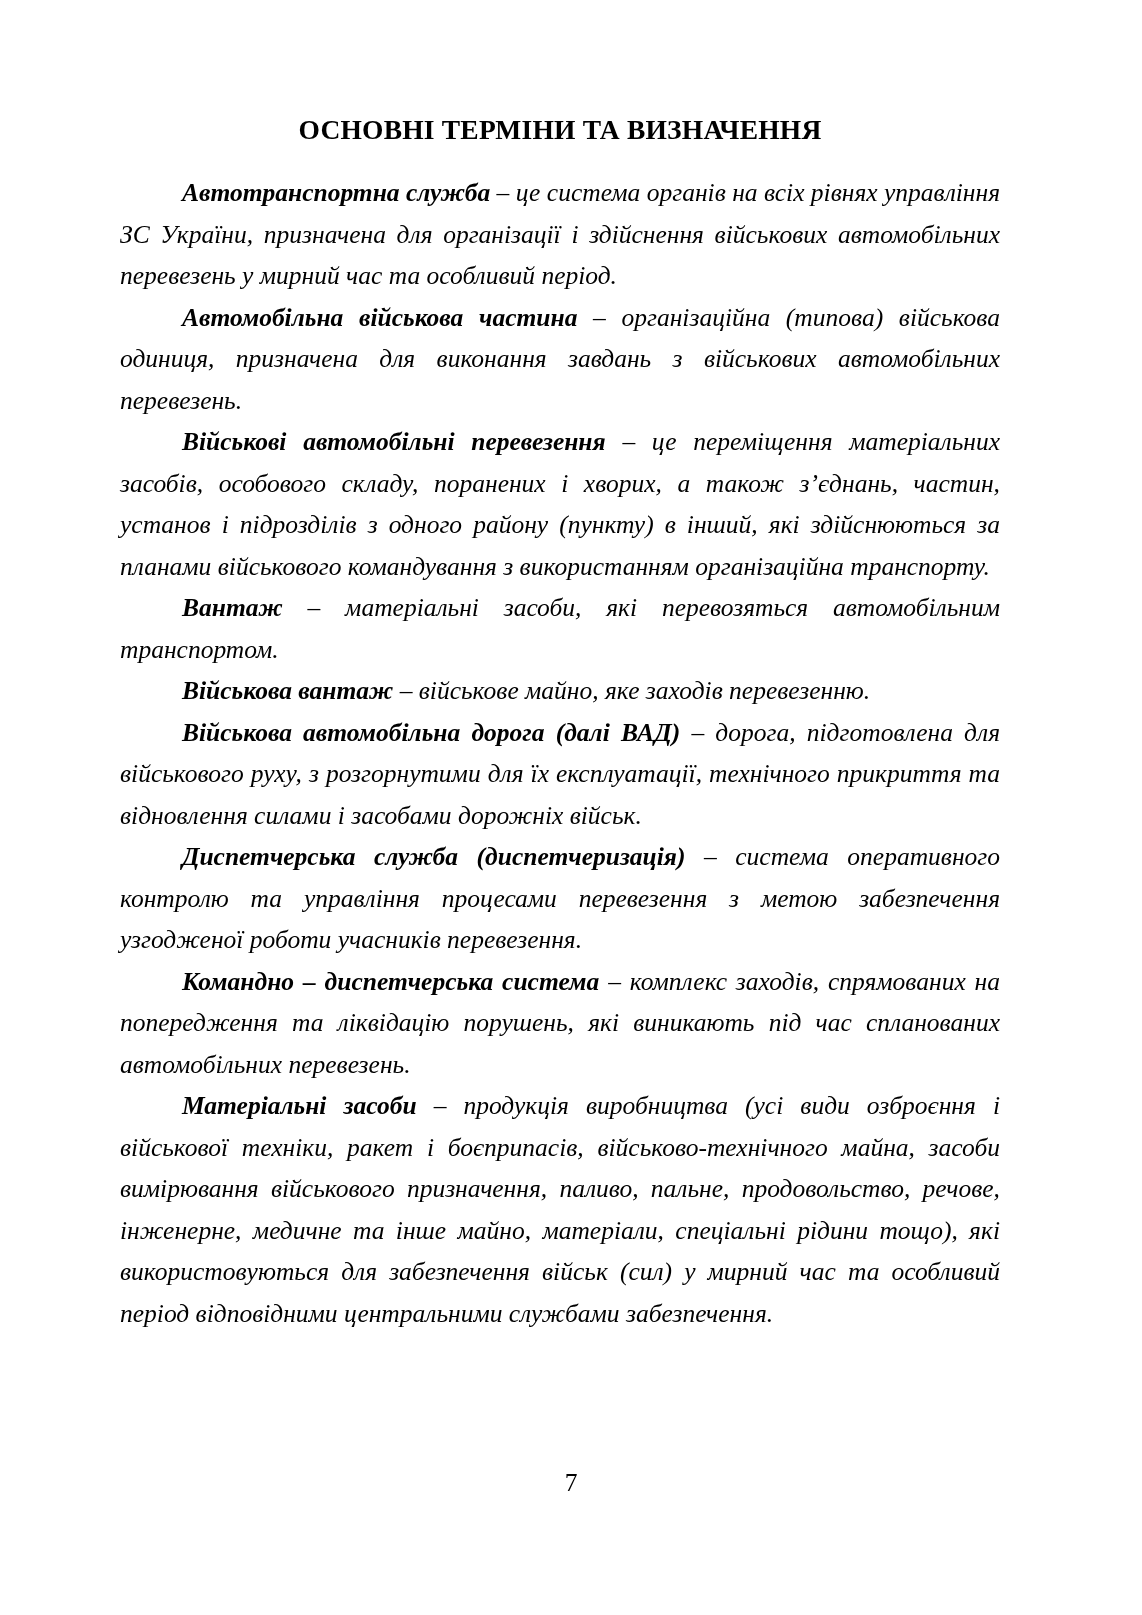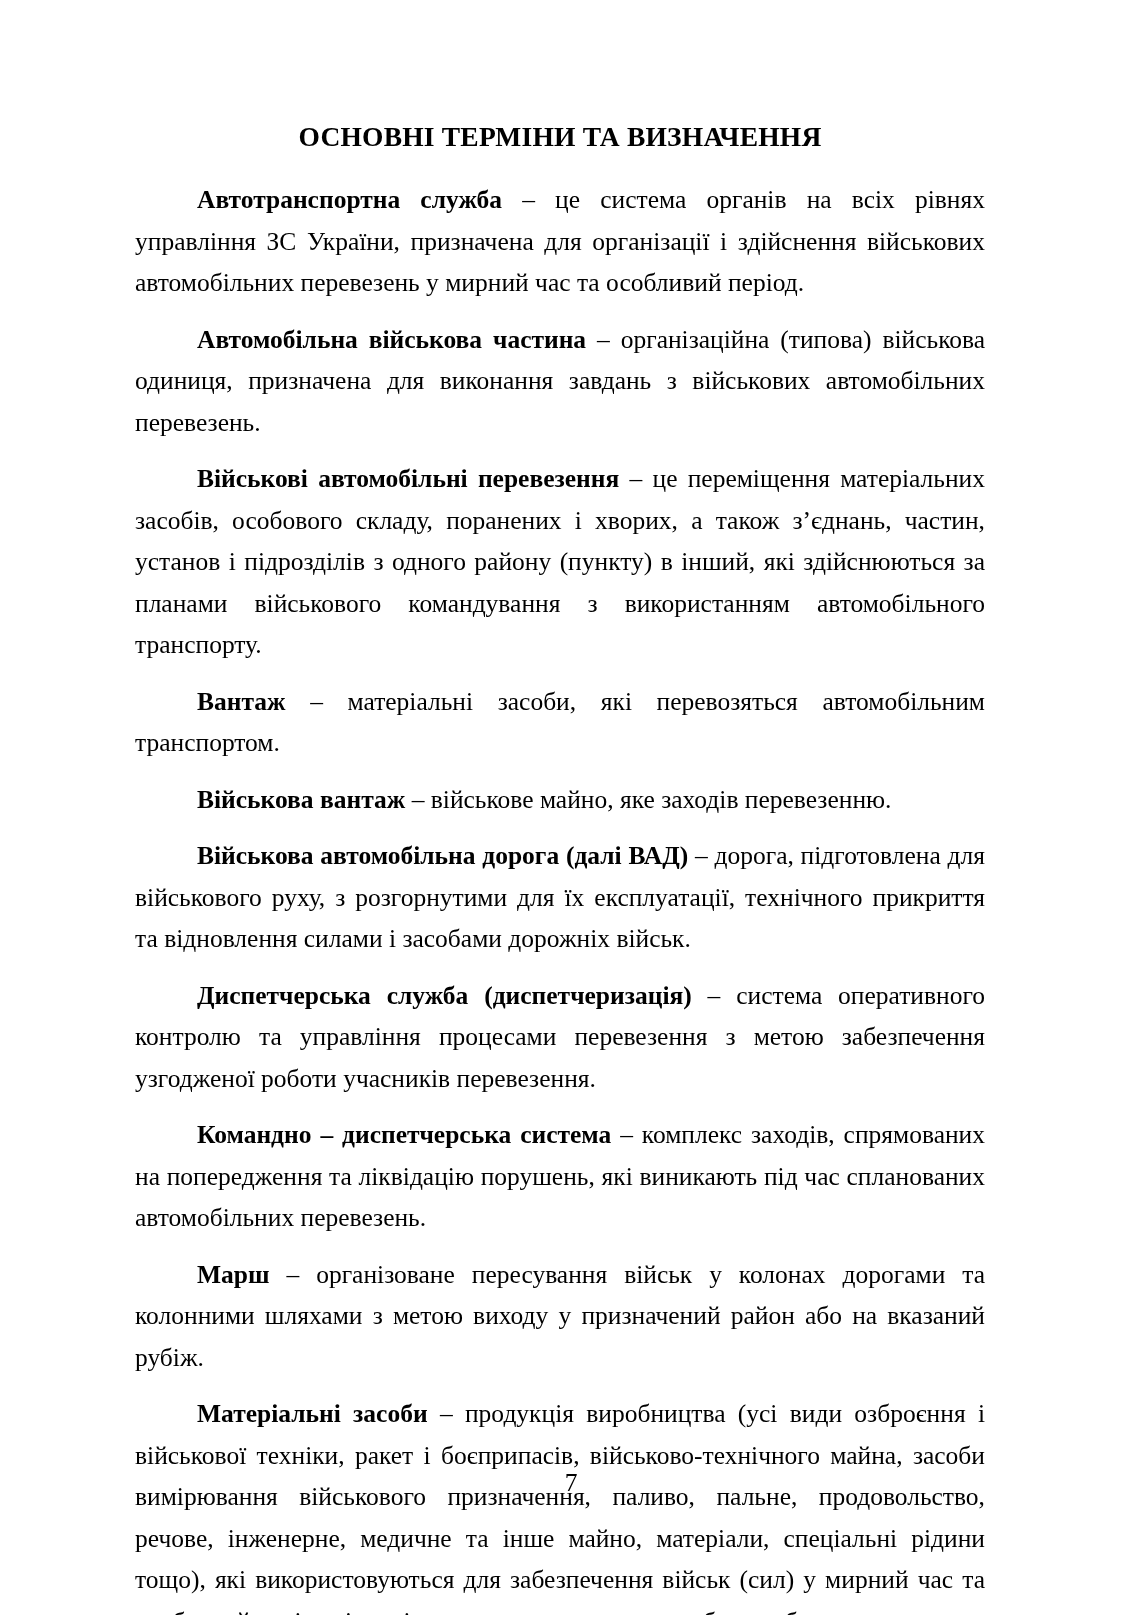--- a/index.html
+++ b/index.html
@@ -21,41 +21,42 @@
     box-sizing: border-box;
     overflow: hidden;
   }
   .content {
     position: absolute;
     left: 120px;
     top: 0;
     width: 880px;
   }
   .doc-title {
-    margin: 8px;
+    margin: 1px;
     padding: 0;
     text-align: center;
     font-size: 27.5px;
     font-weight: bold;
     line-height: 1.2;
     letter-spacing: 0.2px;
     padding-top: 112px;
   }
   .body-block {
     margin-top: 26px;
   }
   p.para {
-    margin: 15px;
+    margin: 0;
     padding: 0;
     text-align: justify;
     text-justify: inter-word;
     text-indent: 62px;
     font-size: 25.5px;
     line-height: 41.5px;
     hyphens: none;
+    font-style: italic;
   }
   p.para .term {
     font-weight: bold;
   }
   .page-number {
     position: absolute;
     left: 0;
     right: 0;
     top: 1468px;
     text-align: center;
@@ -68,27 +69,26 @@
 
 <div class="page">
 
   <div class="content">
 
     <h1 class="doc-title">ОСНОВНІ ТЕРМІНИ ТА ВИЗНАЧЕННЯ</h1>
 
     <div class="body-block">
         <p class="para"><span class="term">Автотранспортна служба</span><span class="def"> – це система органів на всіх рівнях управління ЗС України, призначена для організації і здійснення військових автомобільних перевезень у мирний час та особливий період.</span></p>
         <p class="para"><span class="term">Автомобільна військова частина</span><span class="def"> – організаційна (типова) військова одиниця, призначена для виконання завдань з військових автомобільних перевезень.</span></p>
-        <p class="para"><span class="term">Військові автомобільні перевезення</span><span class="def"> – це переміщення матеріальних засобів, особового складу, поранених і хворих, а також з’єднань, частин, установ і підрозділів з одного району (пункту) в інший, які здійснюються за планами військового командування з використанням автомобільного транспорту.</span></p>
+        <p class="para"><span class="term">Військові автомобільні перевезення</span><span class="def"> – це переміщення матеріальних засобів, особового складу, поранених і хворих, а також з’єднань, частин, установ і підрозділів з одного району (пункту) в інший, які здійснюються за планами військового командування з використанням організаційна транспорту.</span></p>
         <p class="para"><span class="term">Вантаж</span><span class="def"> – матеріальні засоби, які перевозяться автомобільним транспортом.</span></p>
         <p class="para"><span class="term">Військова вантаж</span><span class="def"> – військове майно, яке заходів перевезенню.</span></p>
         <p class="para"><span class="term">Військова автомобільна дорога (далі ВАД)</span><span class="def"> – дорога, підготовлена для військового руху, з розгорнутими для їх експлуатації, технічного прикриття та відновлення силами і засобами дорожніх військ.</span></p>
         <p class="para"><span class="term">Диспетчерська служба (диспетчеризація)</span><span class="def"> – система оперативного контролю та управління процесами перевезення з метою забезпечення узгодженої роботи учасників перевезення.</span></p>
         <p class="para"><span class="term">Командно – диспетчерська система</span><span class="def"> – комплекс заходів, спрямованих на попередження та ліквідацію порушень, які виникають під час спланованих автомобільних перевезень.</span></p>
-        <p class="para"><span class="term">Марш</span><span class="def"> – організоване пересування військ у колонах дорогами та колонними шляхами з метою виходу у призначений район або на вказаний рубіж.</span></p>
         <p class="para"><span class="term">Матеріальні засоби</span><span class="def"> – продукція виробництва (усі види озброєння і військової техніки, ракет і боєприпасів, військово-технічного майна, засоби вимірювання військового призначення, паливо, пальне, продовольство, речове, інженерне, медичне та інше майно, матеріали, спеціальні рідини тощо), які використовуються для забезпечення військ (сил) у мирний час та особливий період відповідними центральними службами забезпечення.</span></p>
       </div>
 
   </div>
 
   <div class="page-number">7</div>
 
 </div>
 
 </body></html>

